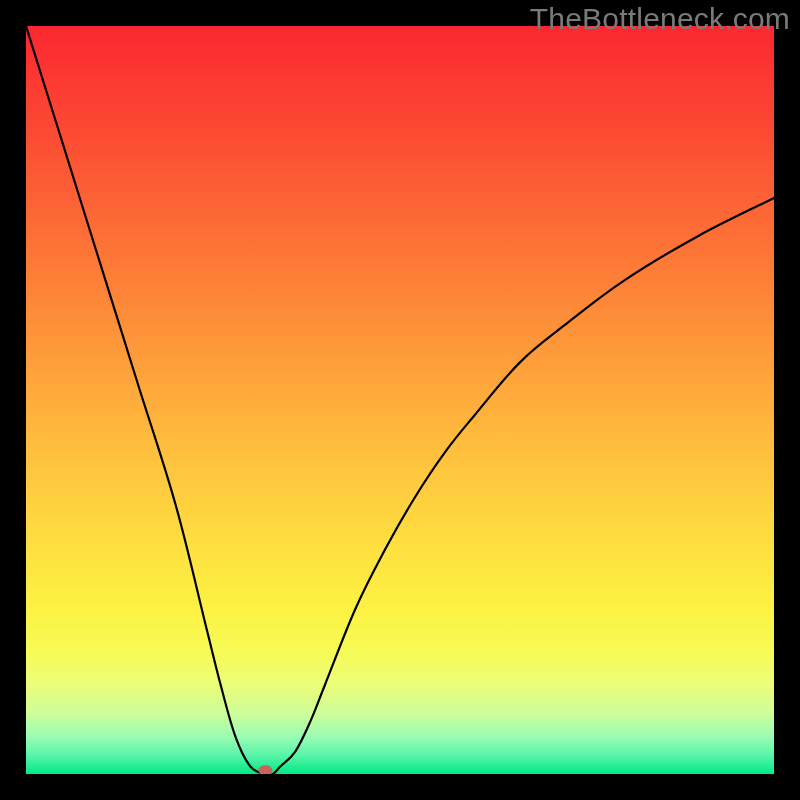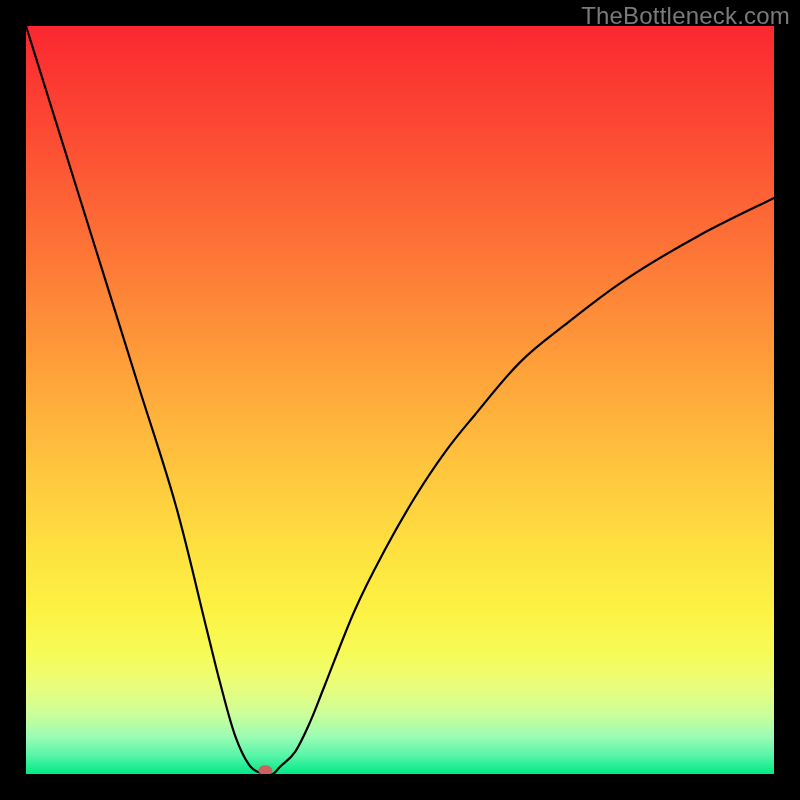--- a/index.html
+++ b/index.html
@@ -26,21 +26,21 @@
     left: 26px;
     width: 748px;
     height: 748px;
     overflow: hidden;
   }
   .watermark {
     position: absolute;
     top: 2px;
     right: 10px;
     color: #7a7a7a;
-    font-size: 24px;
+    font-size: 30px;
     font-weight: 500;
     letter-spacing: 0.2px;
     z-index: 10;
   }
   svg {
     display: block;
   }
 </style>
 </head>
 <body>

